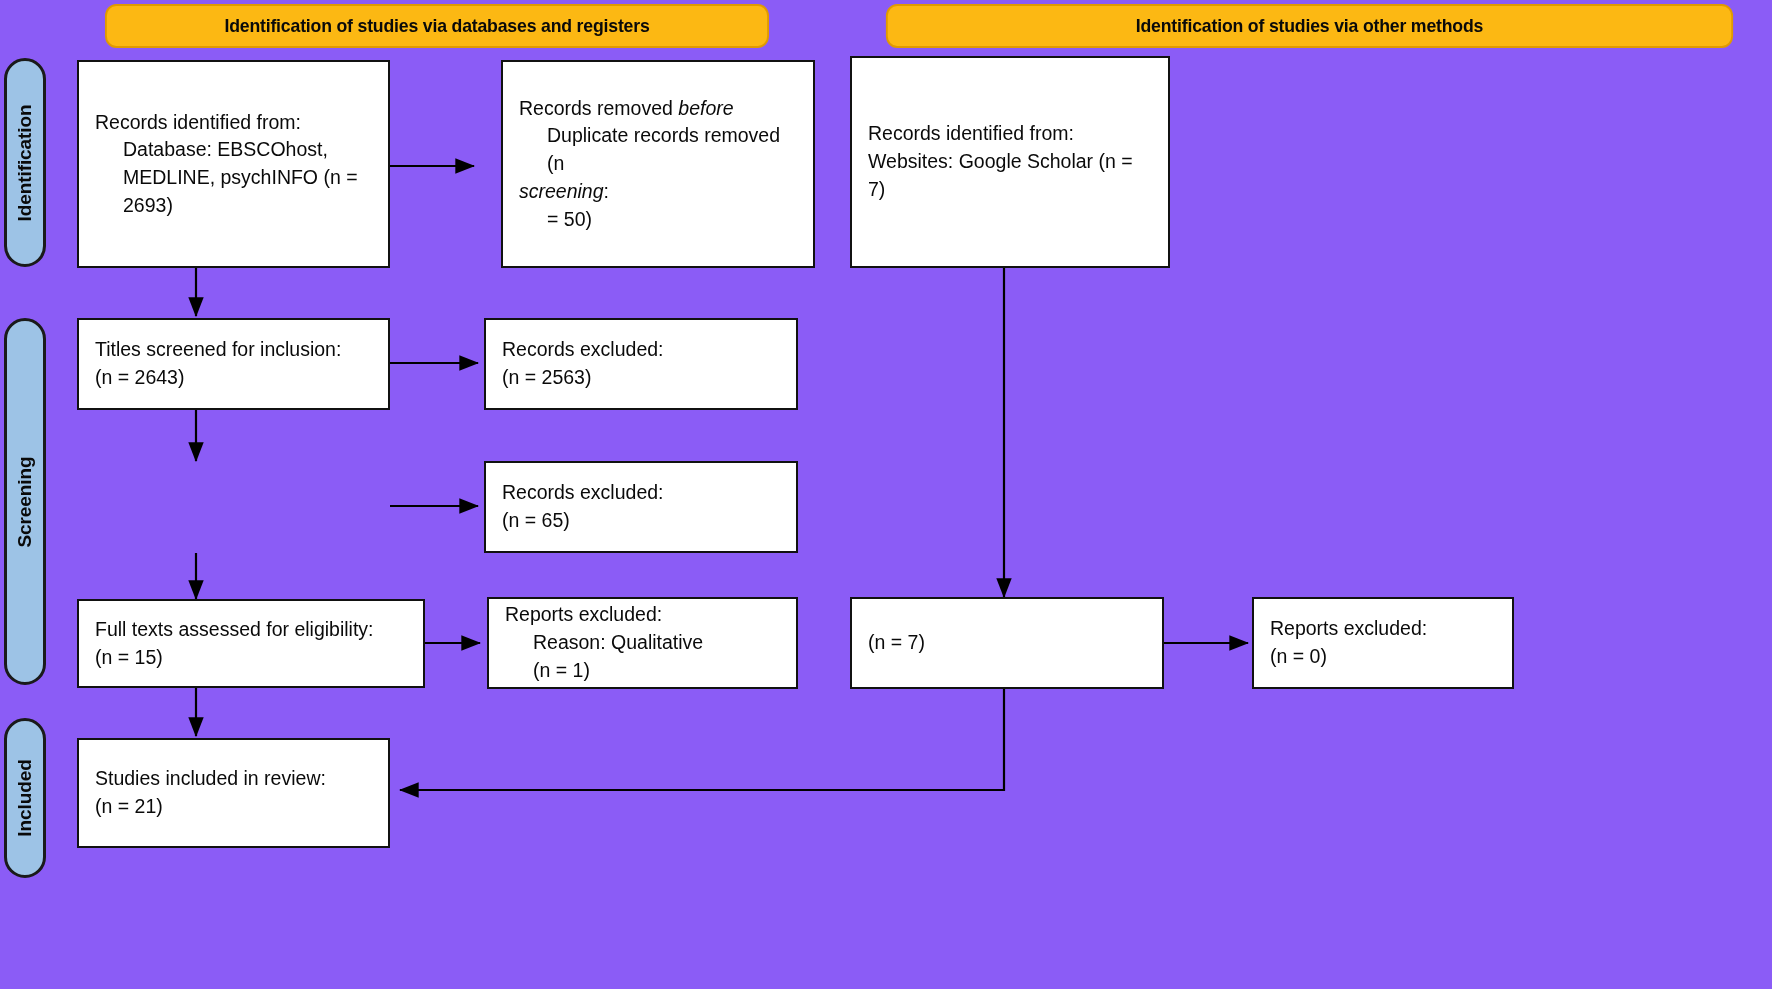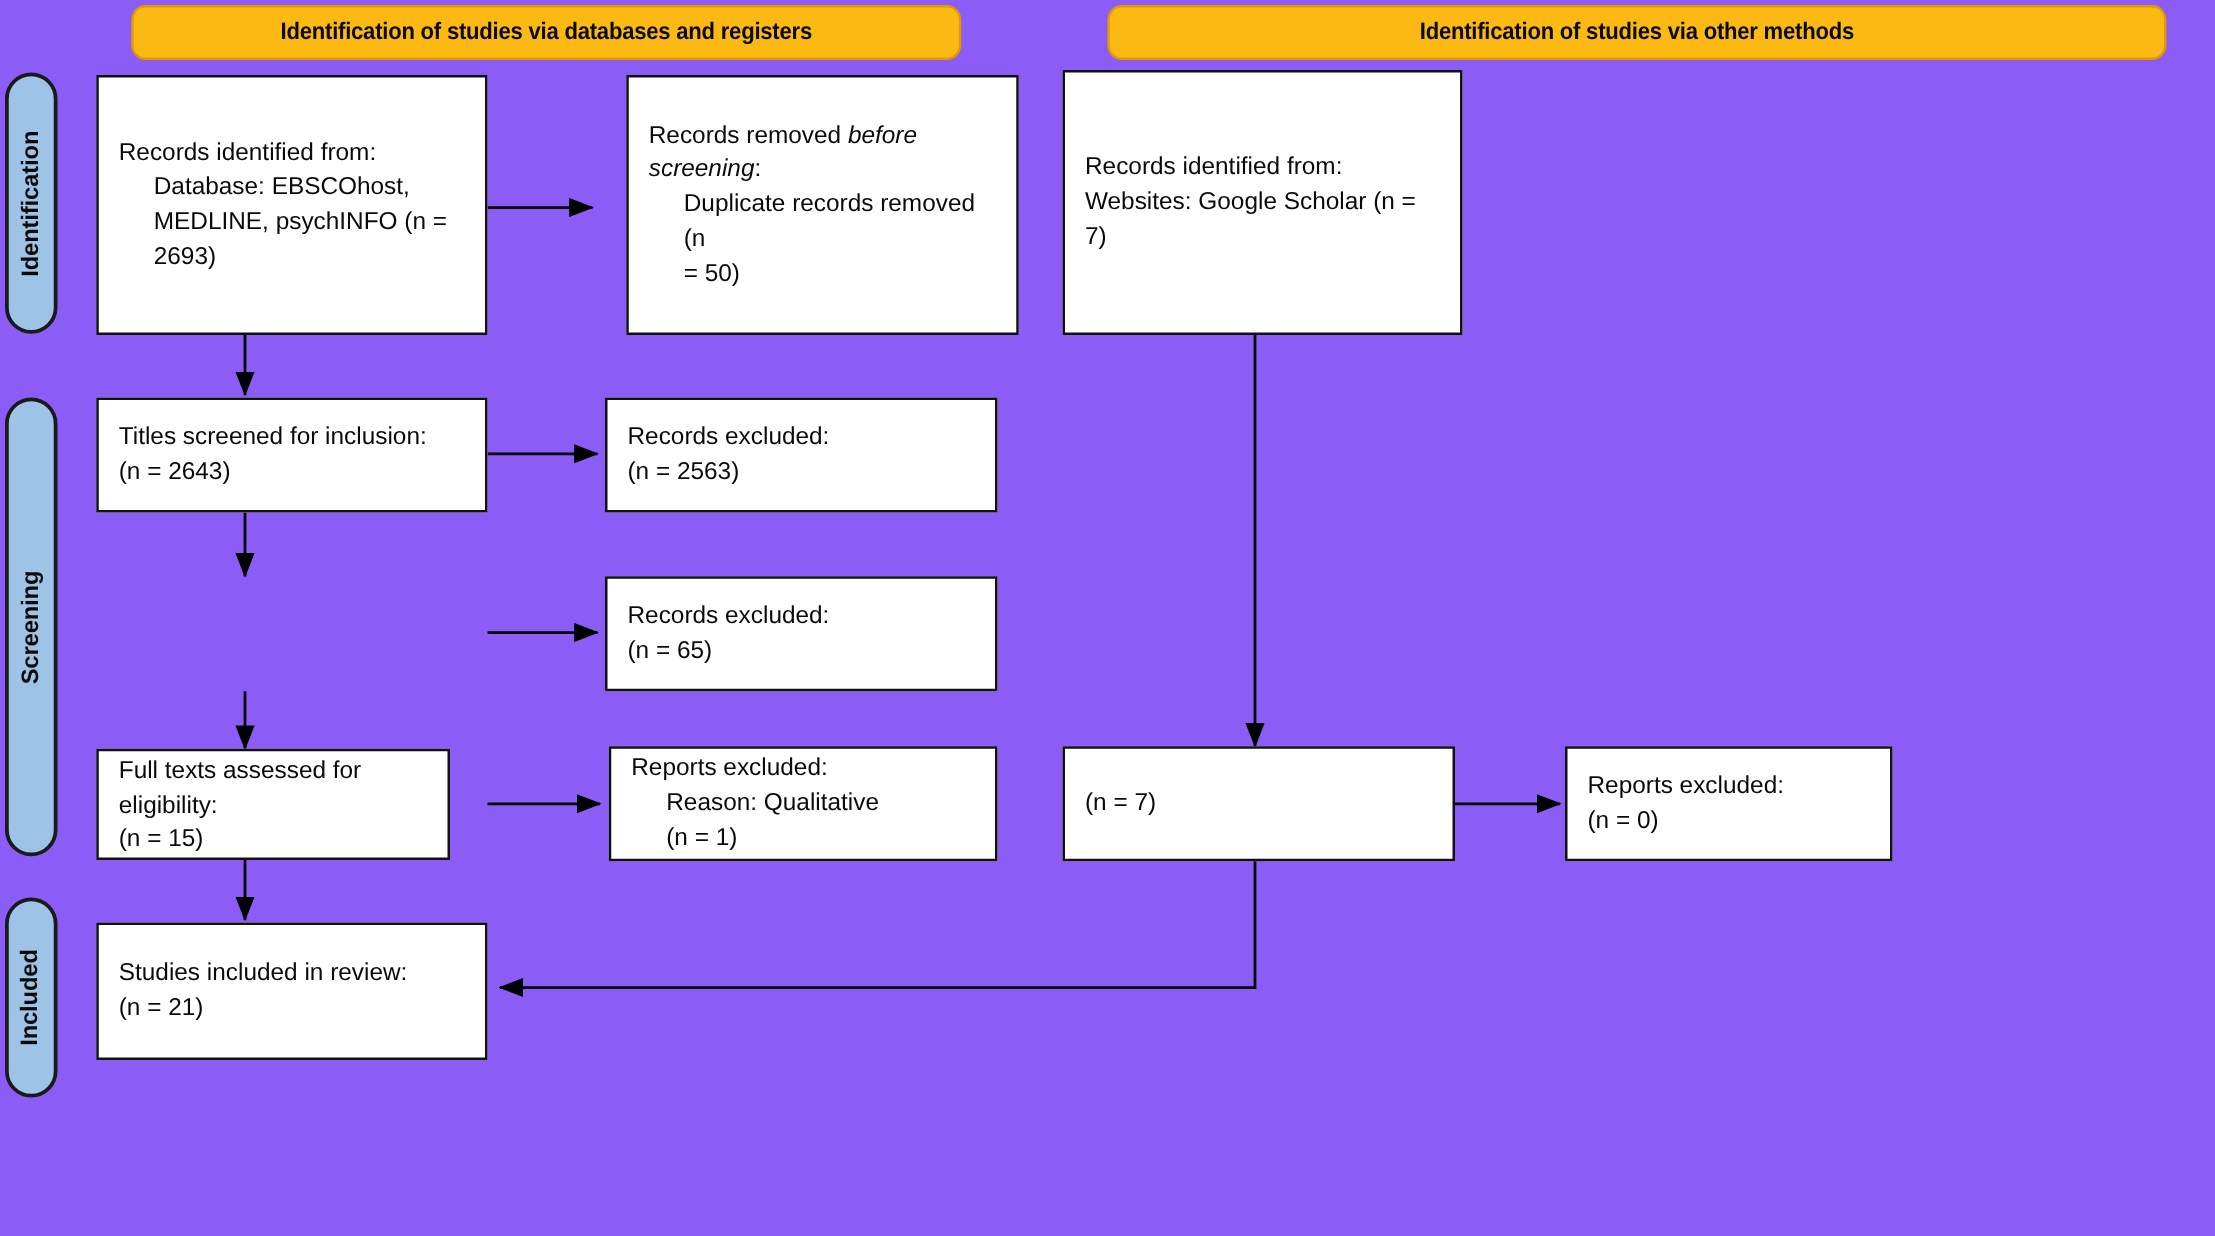--- a/index.html
+++ b/index.html
@@ -143,22 +143,22 @@
 
   <div class="node-box" style="left:77px; top:60px; width:313px; height:208px;">
     <div class="line">Records identified from:</div>
     <div class="line indent">Database: EBSCOhost,</div>
     <div class="line indent">MEDLINE, psychINFO (n =</div>
     <div class="line indent">2693)</div>
   </div>
 
   <div class="node-box" style="left:484px; top:60px; width:314px; height:208px;margin-left:17px;">
     <div class="line"><span>Records removed </span><span class="ital">before</span></div>
+    <div class="line indent">Duplicate records removed (n</div>
     <div class="line"><span class="ital">screening</span><span>:</span></div>
-    <div class="line indent">Duplicate records removed (n</div>
     <div class="line indent">= 50)</div>
   </div>
 
   <div class="node-box" style="left:850px; top:56px; width:320px; height:212px;">
     <div class="line">Records identified from:</div>
     <div class="line">Websites: Google Scholar (n = 7)</div>
   </div>
 
   <div class="node-box" style="left:77px; top:318px; width:313px; height:92px;">
     <div class="line">Titles screened for inclusion:</div>
@@ -169,21 +169,21 @@
     <div class="line">Records excluded:</div>
     <div class="line">(n = 2563)</div>
   </div>
 
 
   <div class="node-box" style="left:484px; top:461px; width:314px; height:92px;">
     <div class="line">Records excluded:</div>
     <div class="line">(n = 65)</div>
   </div>
 
-  <div class="node-box" style="left:77px; top:599px; width:283px; height:89px;justify-content:flex-end;">
+  <div class="node-box" style="left:77px; top:599px; width:348px; height:89px;">
     <div class="line">Full texts assessed for eligibility:</div>
     <div class="line">(n = 15)</div>
   </div>
 
   <div class="node-box" style="left:487px; top:597px; width:311px; height:92px;">
     <div class="line">Reports excluded:</div>
     <div class="line indent">Reason: Qualitative</div>
     <div class="line indent">(n = 1)</div>
   </div>
 

